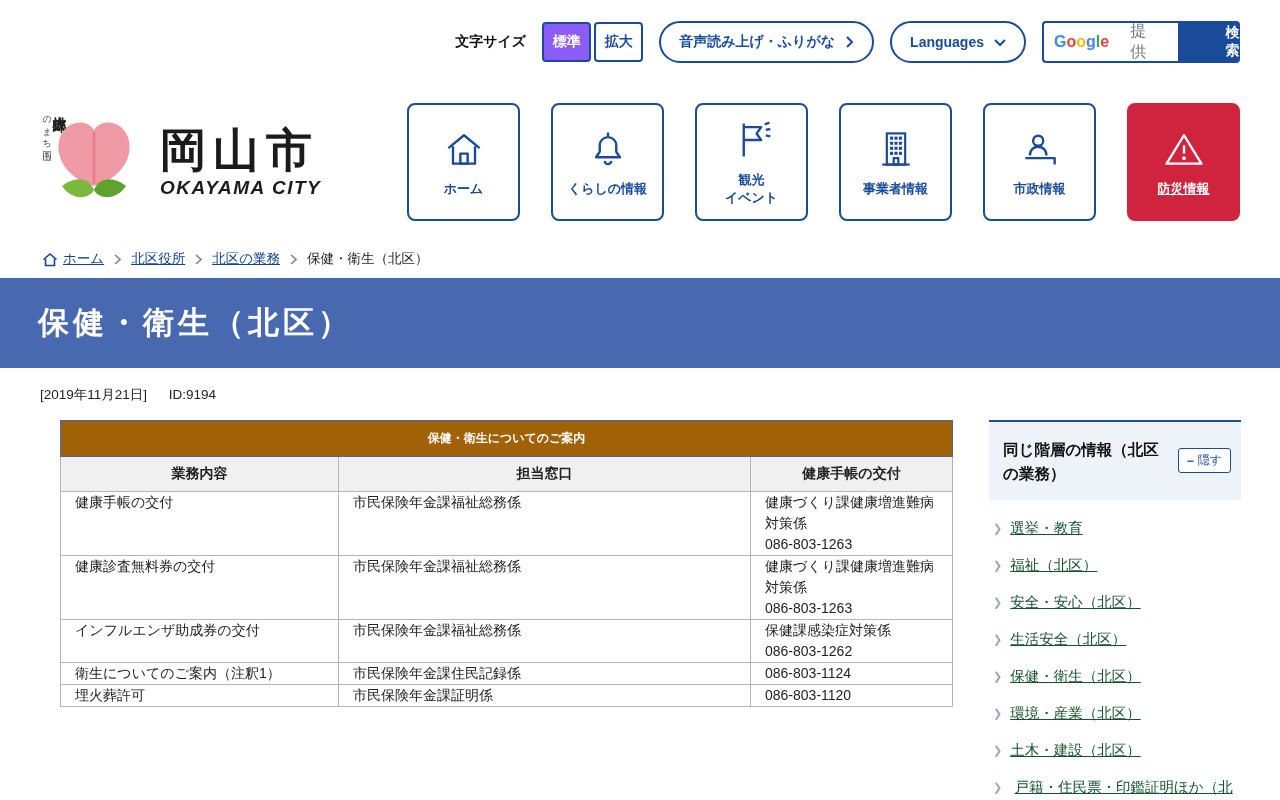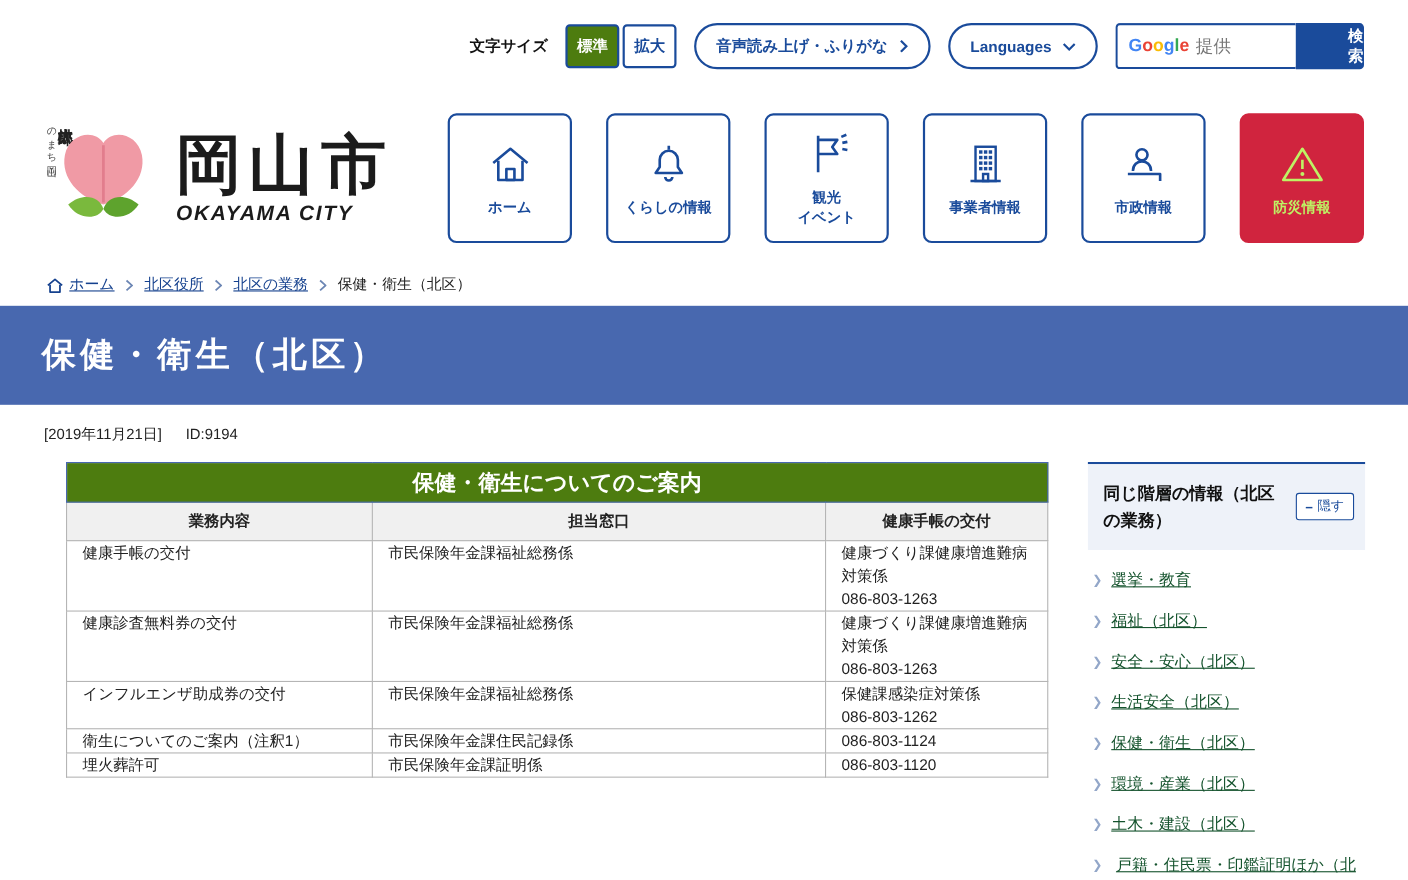--- a/index.html
+++ b/index.html
@@ -6,72 +6,72 @@
   html,body { background:#fff; }
   body { font-family:"Liberation Sans","DejaVu Sans",sans-serif; color:#222; }
   .page { width:1280px; height:800px; overflow:hidden; background:#fff; position:relative; }
 
   
   .topbar { display:flex; align-items:center; justify-content:flex-end; height:84px; padding:0 40px; gap:16px; }
   .fs-label { font-weight:bold; font-size:14px; color:#111; }
   .size-group { display:flex; gap:3px; }
   .size-btn { width:49px; height:40px; display:flex; align-items:center; justify-content:center;
               font-size:14px; font-weight:bold; border-radius:4px; cursor:pointer; }
-  .size-btn.active { background:#4d7c0f; color:#fff; border:2px solid #1a4b9b; }
+  .size-btn.active { background:#8b5cf6; color:#fff; border:2px solid #1a4b9b; }
   .size-btn.inactive { background:#fff; color:#1a4b9b; border:2px solid #1a4b9b; }
   .pill { height:42px; border:2px solid #1a4b9b; border-radius:21px; background:#fff;
           display:flex; align-items:center; gap:10px; padding:0 18px;
           color:#1a4b9b; font-size:14px; font-weight:bold; cursor:pointer; white-space:nowrap; }
   .pill .chev-svg { flex:0 0 auto; }
   .gsearch { display:flex; }
-  .gbox { display:flex; align-items:center; gap:6px; width:164px; height:42px;
+  .gbox { display:flex; align-items:center; gap:21px; width:136px; height:42px;
           border:2px solid #1a4b9b; border-right:none; border-radius:4px 0 0 4px;
           background:#fff; padding:16px 10px; }
   .glogo { font-size:16px; font-weight:bold; letter-spacing:0; }
   .g-blue { color:#4285F4; } .g-red { color:#EA4335; } .g-yellow { color:#FBBC05; } .g-green { color:#34A853; }
   .gprov { font-size:16px; color:#777;font-family:Liberation Mono, monospace; }
   .gbox input { flex:1; min-width:0; border:none; outline:none; font-size:13px; background:transparent; }
   .search-btn { width:62px; height:42px; background:#1a4b9b; color:#fff; border:none;
                 border-radius:0 4px 4px 0; font-size:14px; font-weight:bold; cursor:pointer;padding-left:47px; }
 
   
   .header { display:flex; align-items:center; height:156px; padding:0 40px 0 40px; }
   .logo { position:relative; width:104px; height:112px; flex:0 0 auto; cursor:pointer; }
   .logo svg { position:absolute; left:8px; top:8px; }
   .logo-txt-small { position:absolute; left:0; top:4px; writing-mode:vertical-rl; font-size:9px; color:#444; letter-spacing:1px; }
   .logo-txt-big { position:absolute; left:11px; top:0; writing-mode:vertical-rl; font-size:14px; font-weight:bold; color:#222; }
   .city-block { margin-left:16px; }
-  .city-jp { font-size:59px; font-weight:900; color:#1b1b1b; letter-spacing:7px; line-height:1.1; }
+  .city-jp { font-size:46px; font-weight:900; color:#1b1b1b; letter-spacing:7px; line-height:1.1; }
   .city-en { font-size:19px; font-weight:bold; color:#1b1b1b; letter-spacing:1.5px; margin-top:2px;font-style:italic; }
   .mainnav { display:flex; gap:31px; margin-left:auto; }
   .nav-btn { width:113px; height:118px; border:2px solid #1a4b9b; border-radius:8px; background:#fff;
              color:#1a4b9b; display:flex; flex-direction:column; align-items:center; justify-content:center;
              gap:9px; font-size:13px; font-weight:bold; line-height:1.35; text-align:center; cursor:pointer; }
-  .nav-btn.alert { background:#d0243e; border-color:#d0243e; color:#bef264; }
+  .nav-btn.alert { background:#d0243e; border-color:#d0243e; color:#ffffff;text-decoration:underline; }
   .nav-btn svg { display:block; }
 
   
   .breadcrumb { display:flex; align-items:center; gap:10px; height:38px; padding-left:42px; font-size:13.5px; }
   .bc-link { color:#15418e; text-decoration:underline; cursor:pointer; }
   .bc-current { color:#222; }
   .bc-home { display:flex; align-items:center; gap:5px; cursor:pointer; }
 
   
   .page-banner { height:90px; background:#4868af; display:flex; align-items:center; padding-left:38px; }
   .page-banner h1 { color:#fff; font-size:31px; font-weight:bold; letter-spacing:4px; }
 
   
   .meta { padding:18px 40px 0 40px; font-size:13.5px; color:#222; }
   .meta .aid { margin-left:18px; }
 
   
   .content { display:flex; align-items:flex-start; gap:36px; padding:16px 40px 0 60px; }
 
   table.info-table { width:892px; border-collapse:collapse; font-size:14px; table-layout:fixed; }
-  table.info-table th.cap { background:#4d7c0f; color:#fff; font-weight:bold; font-size:20px;
+  table.info-table th.cap { background:#a16207; color:#fff; font-weight:bold; font-size:12px;
                             height:36px; text-align:center; border:1px solid #4868af; }
   table.info-table tr.head th { background:#f0f0f0; font-weight:bold; height:35px; text-align:center;
                                 border:1px solid #b5b5b5; font-size:14px; color:#222; }
   table.info-table td { border:1px solid #b5b5b5; padding:0 14px; vertical-align:top; line-height:1.5; color:#222; }
 
   
   .sidebar { width:252px; flex:0 0 auto; border-top:2px solid #1a4b9b; }
   .sb-header { position:relative; background:#eef2f9; padding:16px 14px 14px 14px; min-height:74px; }
   .sb-title { font-size:15.5px; font-weight:bold; line-height:1.55; color:#111; width:158px; }
   .hide-btn { position:absolute; top:26px; right:10px; display:flex; align-items:center; gap:4px;

